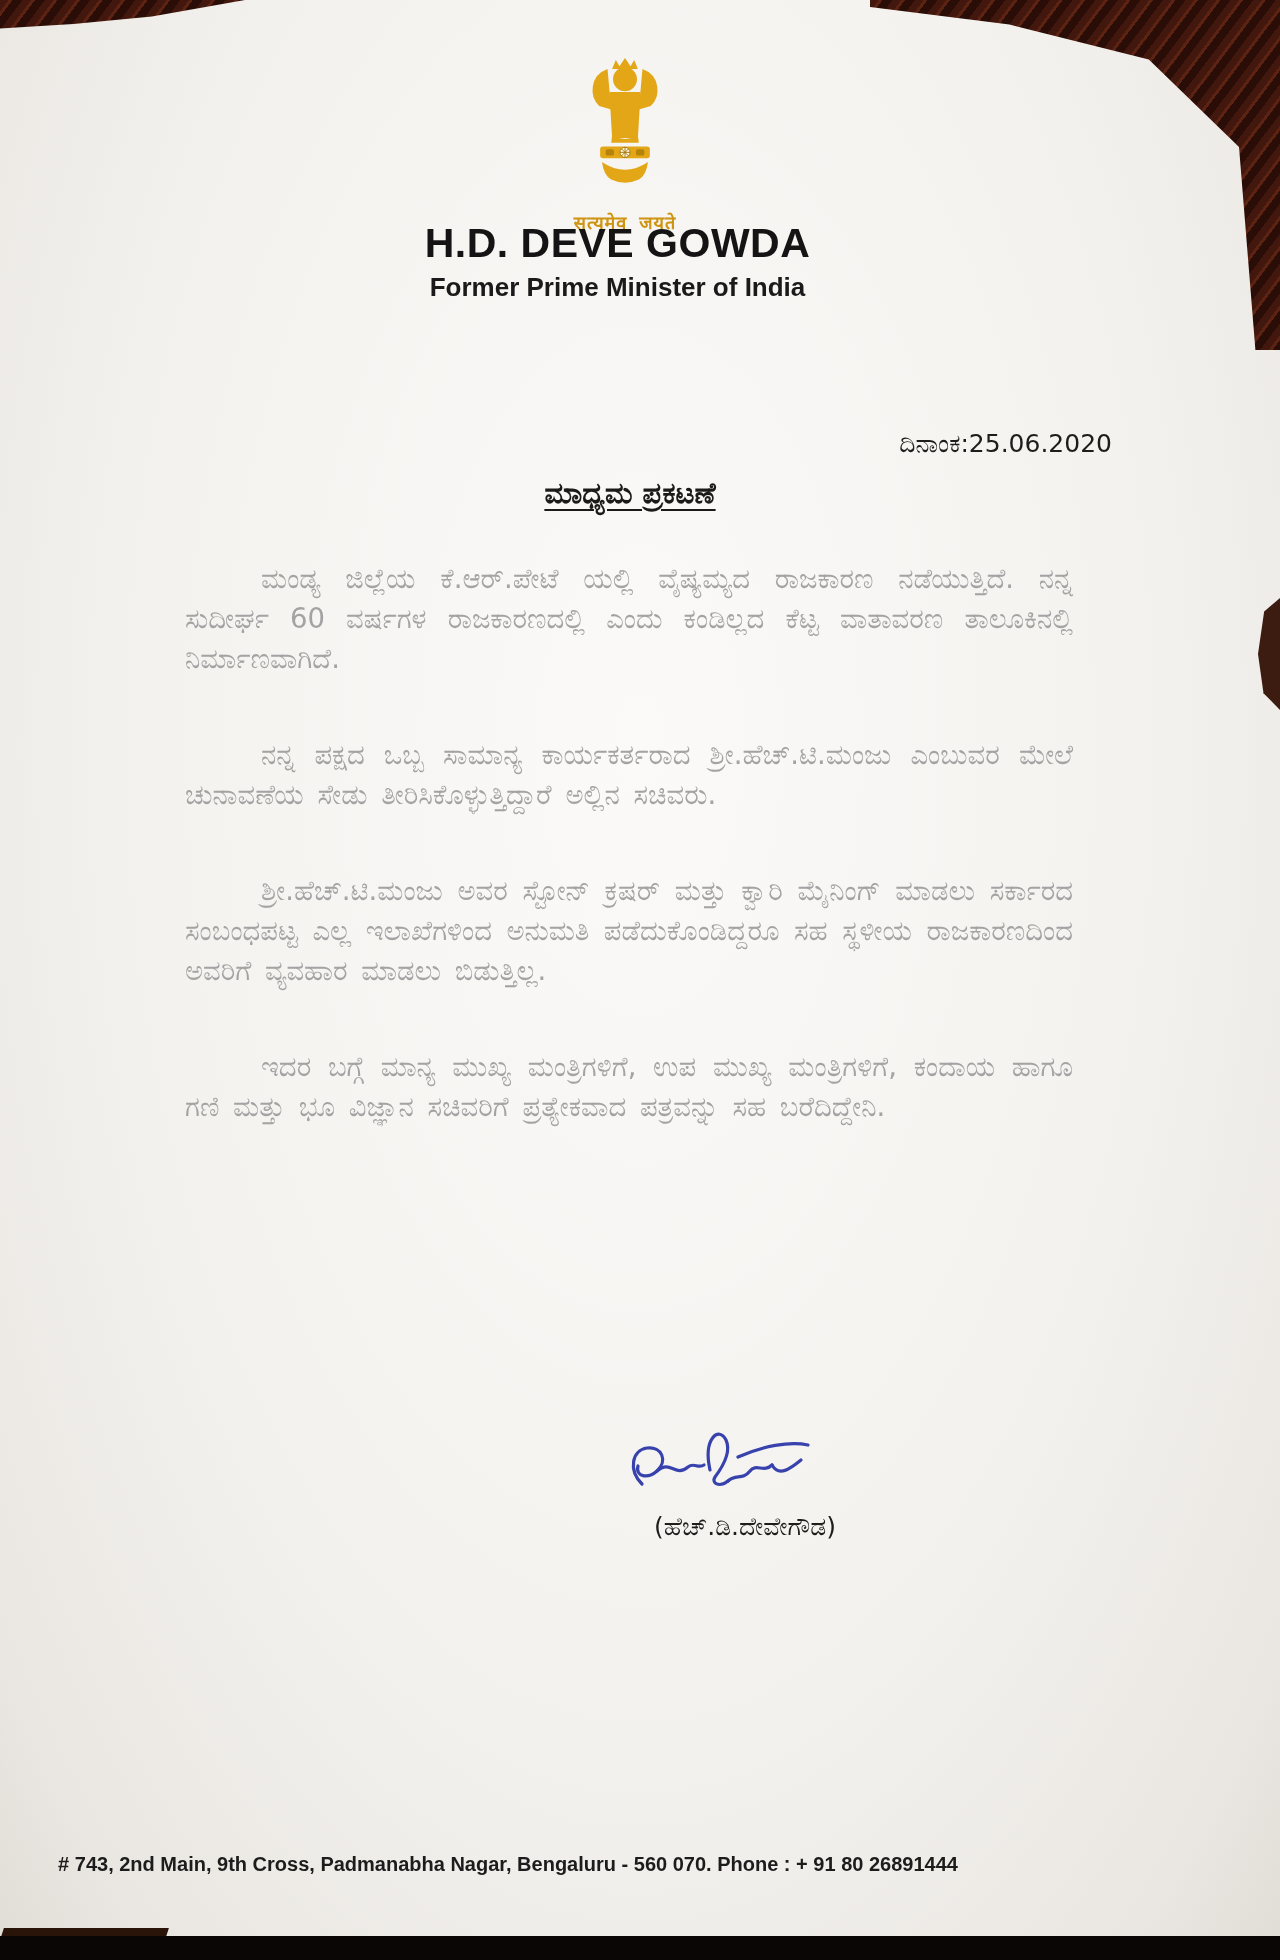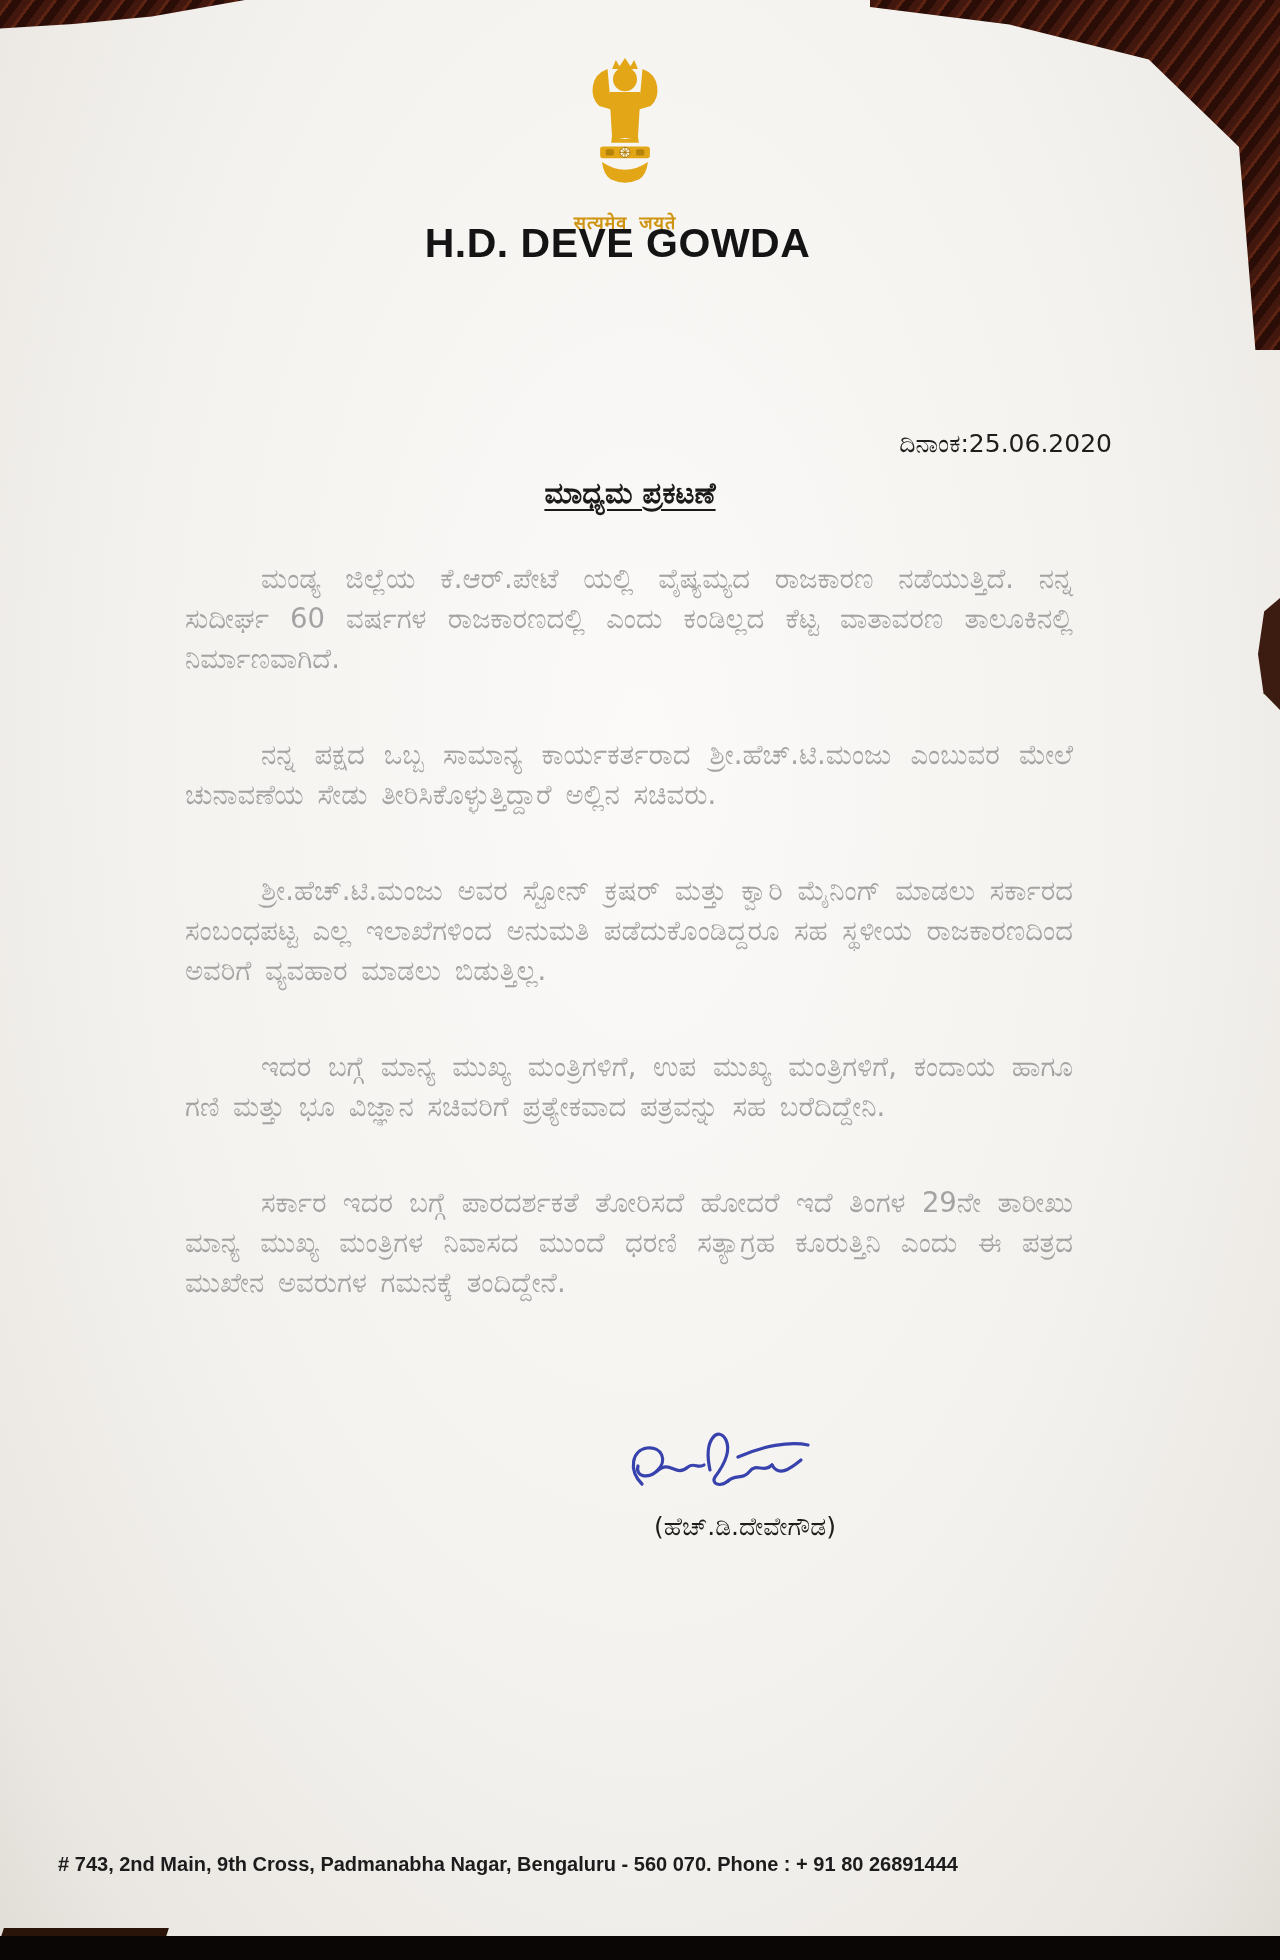--- a/index.html
+++ b/index.html
@@ -152,33 +152,33 @@
         <path d="M50 101 v11 M44.5 106.5 h11 M46 102.5 l8 8 M54 102.5 l-8 8" fill="none"></path>
       </g>
 
       <rect x="29" y="103" width="9" height="7" rx="2" fill="#b5820a"></rect>
       <rect x="62" y="103" width="9" height="7" rx="2" fill="#b5820a"></rect>
     </svg>
     <div class="emblem-motto">सत्यमेव जयते</div>
   </div>
 
   <div class="head-name">H.D. DEVE GOWDA</div>
+  <div class="head-title">Former Prime Minister of India</div>
 
   <div class="date-line">ದಿನಾಂಕ:25.06.2020</div>
 
   <div class="letter-heading">
     <span>ಮಾಧ್ಯಮ ಪ್ರಕಟಣೆ</span>
   </div>
 
   <div class="body-text">
     <p>ಮಂಡ್ಯ ಜಿಲ್ಲೆಯ ಕೆ.ಆರ್.ಪೇಟೆ ಯಲ್ಲಿ ವೈಷ್ಯಮ್ಯದ ರಾಜಕಾರಣ ನಡೆಯುತ್ತಿದೆ. ನನ್ನ ಸುದೀರ್ಘ 60 ವರ್ಷಗಳ ರಾಜಕಾರಣದಲ್ಲಿ ಎಂದು ಕಂಡಿಲ್ಲದ ಕೆಟ್ಟ ವಾತಾವರಣ ತಾಲೂಕಿನಲ್ಲಿ ನಿರ್ಮಾಣವಾಗಿದೆ.</p>
     <p>ನನ್ನ ಪಕ್ಷದ ಒಬ್ಬ ಸಾಮಾನ್ಯ ಕಾರ್ಯಕರ್ತರಾದ ಶ್ರೀ.ಹೆಚ್.ಟಿ.ಮಂಜು ಎಂಬುವರ ಮೇಲೆ ಚುನಾವಣೆಯ ಸೇಡು ತೀರಿಸಿಕೊಳ್ಳುತ್ತಿದ್ದಾರೆ ಅಲ್ಲಿನ ಸಚಿವರು.</p>
     <p>ಶ್ರೀ.ಹೆಚ್.ಟಿ.ಮಂಜು ಅವರ ಸ್ಟೋನ್ ಕ್ರಷರ್ ಮತ್ತು ಕ್ವಾರಿ ಮೈನಿಂಗ್ ಮಾಡಲು ಸರ್ಕಾರದ ಸಂಬಂಧಪಟ್ಟ ಎಲ್ಲ ಇಲಾಖೆಗಳಿಂದ ಅನುಮತಿ ಪಡೆದುಕೊಂಡಿದ್ದರೂ ಸಹ ಸ್ಥಳೀಯ ರಾಜಕಾರಣದಿಂದ ಅವರಿಗೆ ವ್ಯವಹಾರ ಮಾಡಲು ಬಿಡುತ್ತಿಲ್ಲ.</p>
     <p>ಇದರ ಬಗ್ಗೆ ಮಾನ್ಯ ಮುಖ್ಯ ಮಂತ್ರಿಗಳಿಗೆ, ಉಪ ಮುಖ್ಯ ಮಂತ್ರಿಗಳಿಗೆ, ಕಂದಾಯ ಹಾಗೂ ಗಣಿ ಮತ್ತು ಭೂ ವಿಜ್ಞಾನ ಸಚಿವರಿಗೆ ಪ್ರತ್ಯೇಕವಾದ ಪತ್ರವನ್ನು ಸಹ ಬರೆದಿದ್ದೇನಿ.</p>
-    <p>ಸರ್ಕಾರ ಇದರ ಬಗ್ಗೆ ಪಾರದರ್ಶಕತೆ ತೋರಿಸದೆ ಹೋದರೆ ಇದೆ ತಿಂಗಳ 29ನೇ ತಾರೀಖು ಮಾನ್ಯ ಮುಖ್ಯ ಮಂತ್ರಿಗಳ ನಿವಾಸದ ಮುಂದೆ ಧರಣಿ ಸತ್ಯಾಗ್ರಹ ಕೂರುತ್ತಿನಿ ಎಂದು ಈ ಪತ್ರದ ಮುಖೇನ ಅವರುಗಳ ಗಮನಕ್ಕೆ ತಂದಿದ್ದೇನೆ.</p>
   </div>
 
   <svg class="signature-svg" viewBox="0 0 205 88">
     <g fill="none" stroke="#2733a8" stroke-width="3.2" stroke-linecap="round" opacity="0.92">
       <path d="M20 60 C6 46 10 26 25 24 C40 22 46 37 35 47 C26 55 13 53 16 42"></path>
       <path d="M35 47 C49 35 53 54 66 43 C72 38 76 45 82 41"></path>
       <path d="M88 46 C81 14 97 2 104 16 C110 29 99 45 93 53 C89 59 97 64 106 57"></path>
       <path d="M106 57 C114 49 120 57 128 47 C134 39 142 49 150 41"></path>
       <path d="M116 33 C140 22 168 17 186 21"></path>
       <path d="M150 41 C157 53 168 45 179 36"></path>

